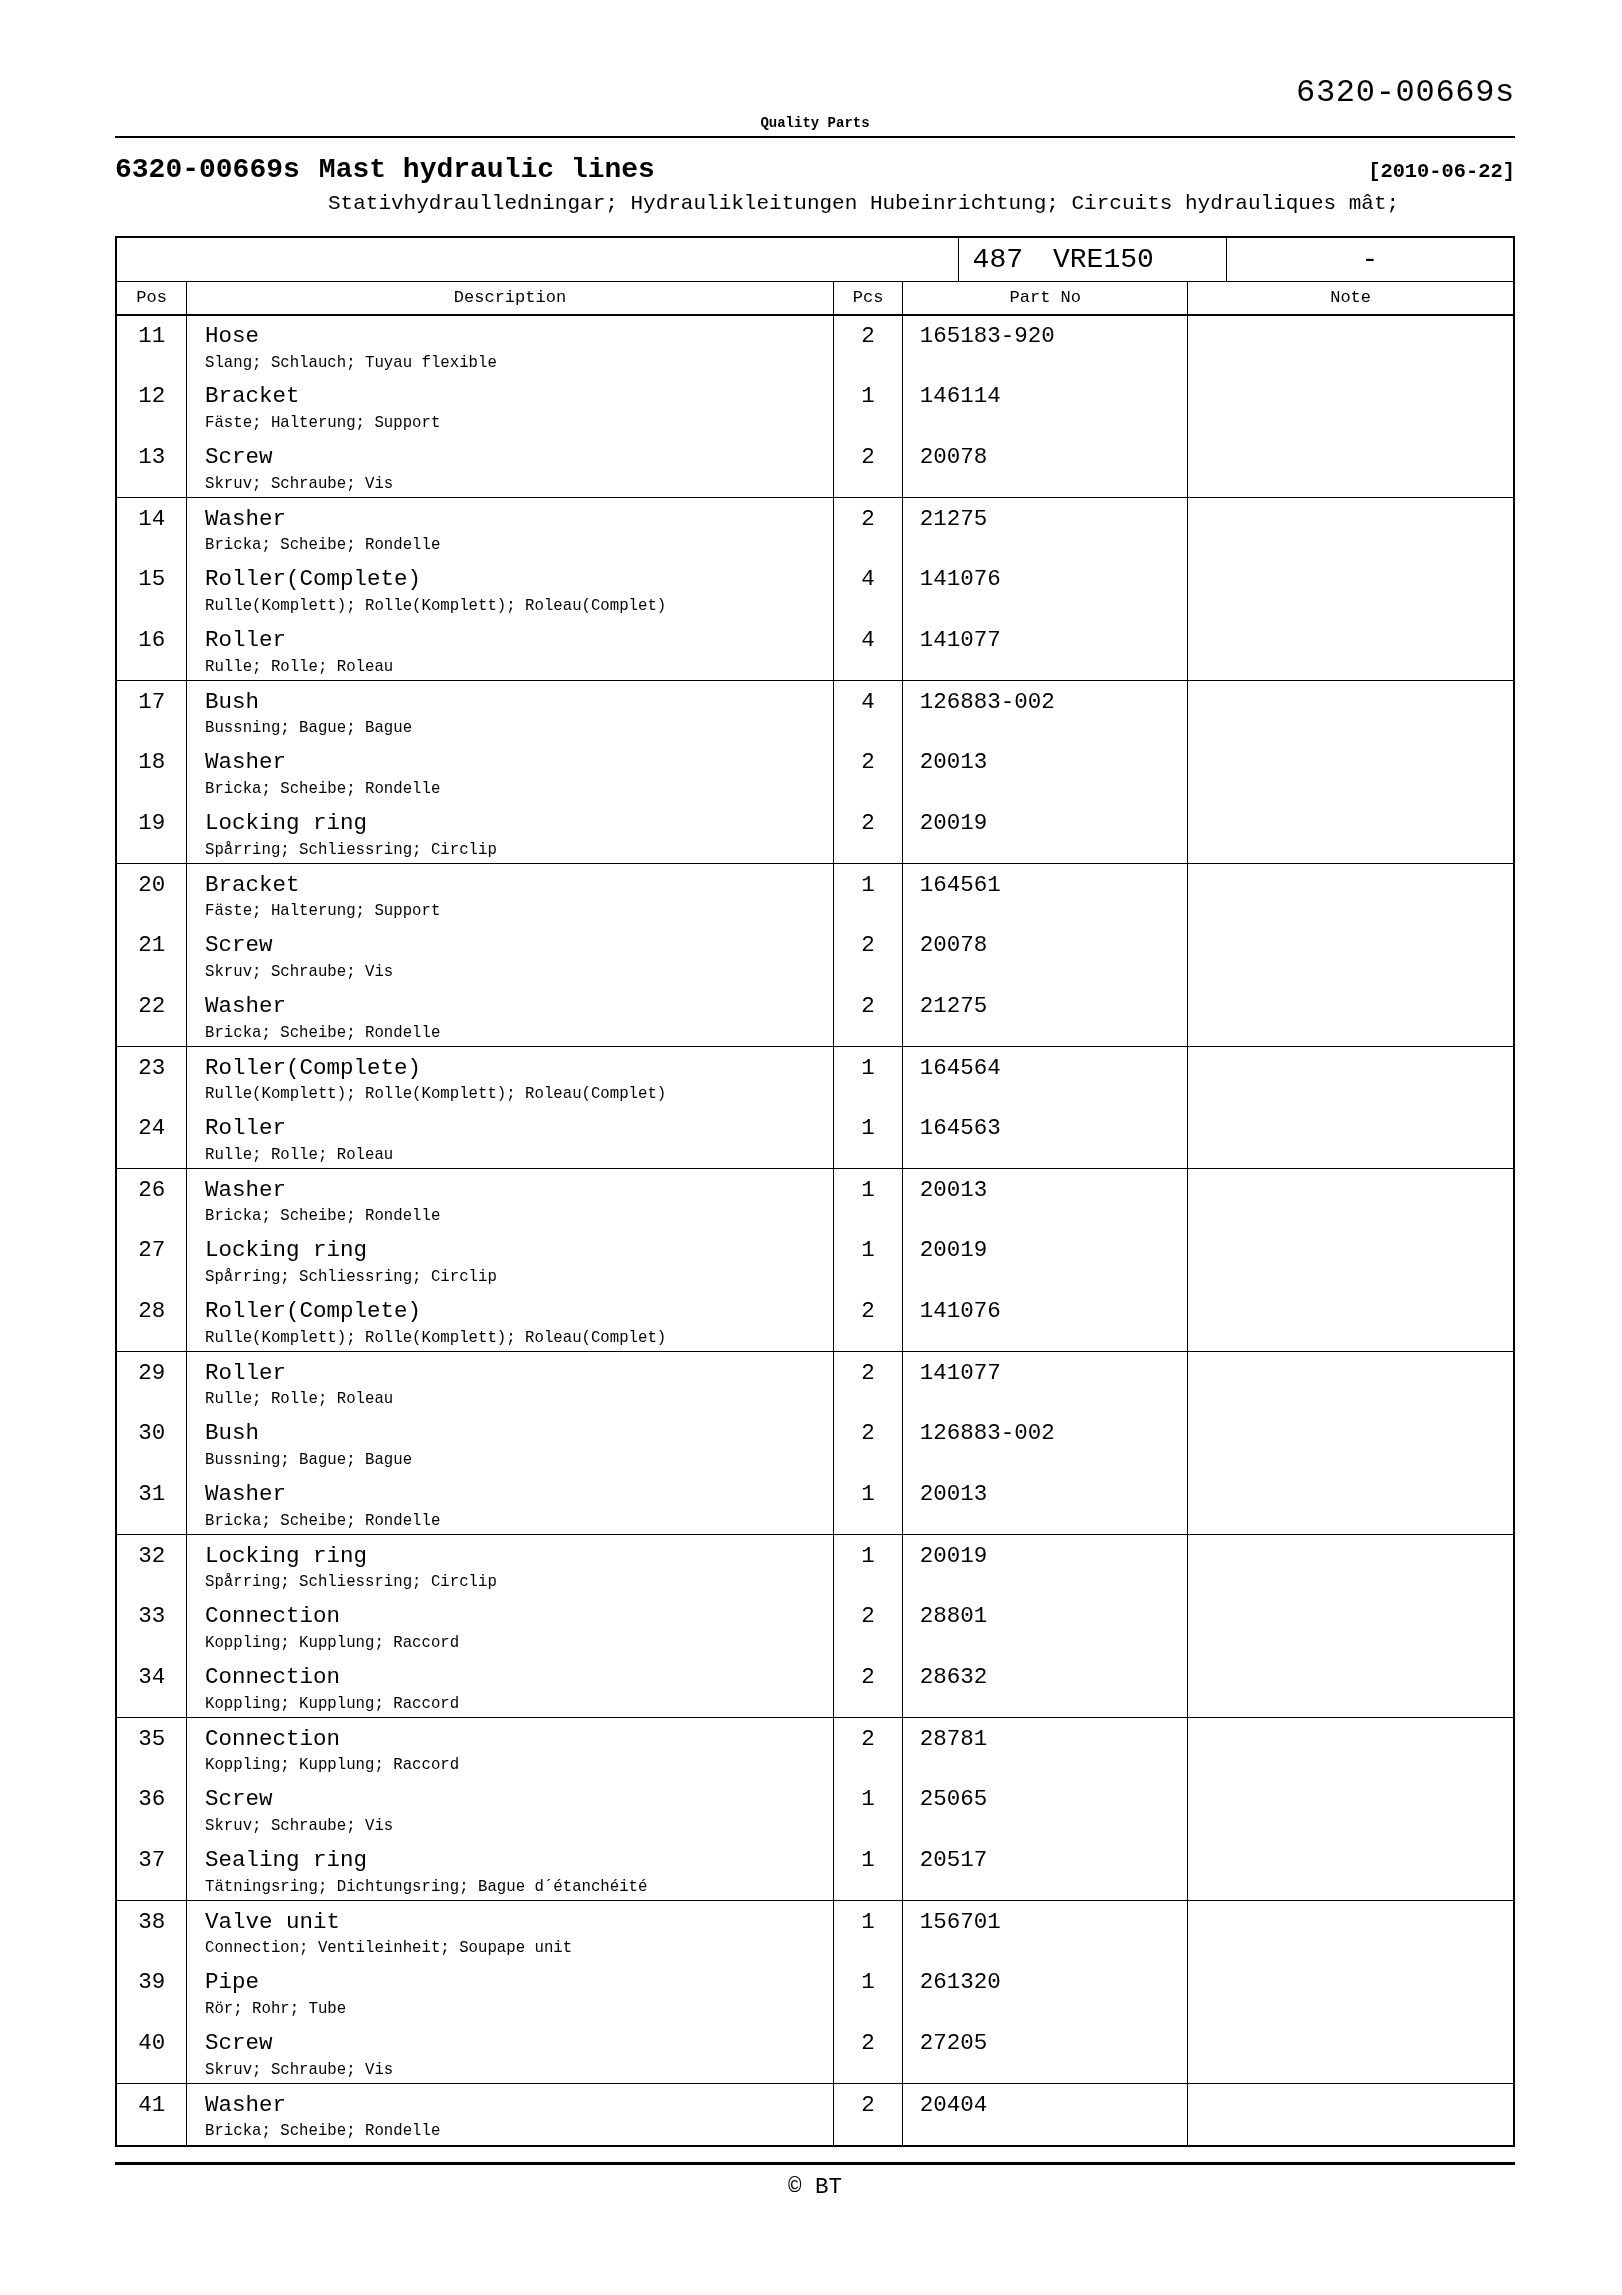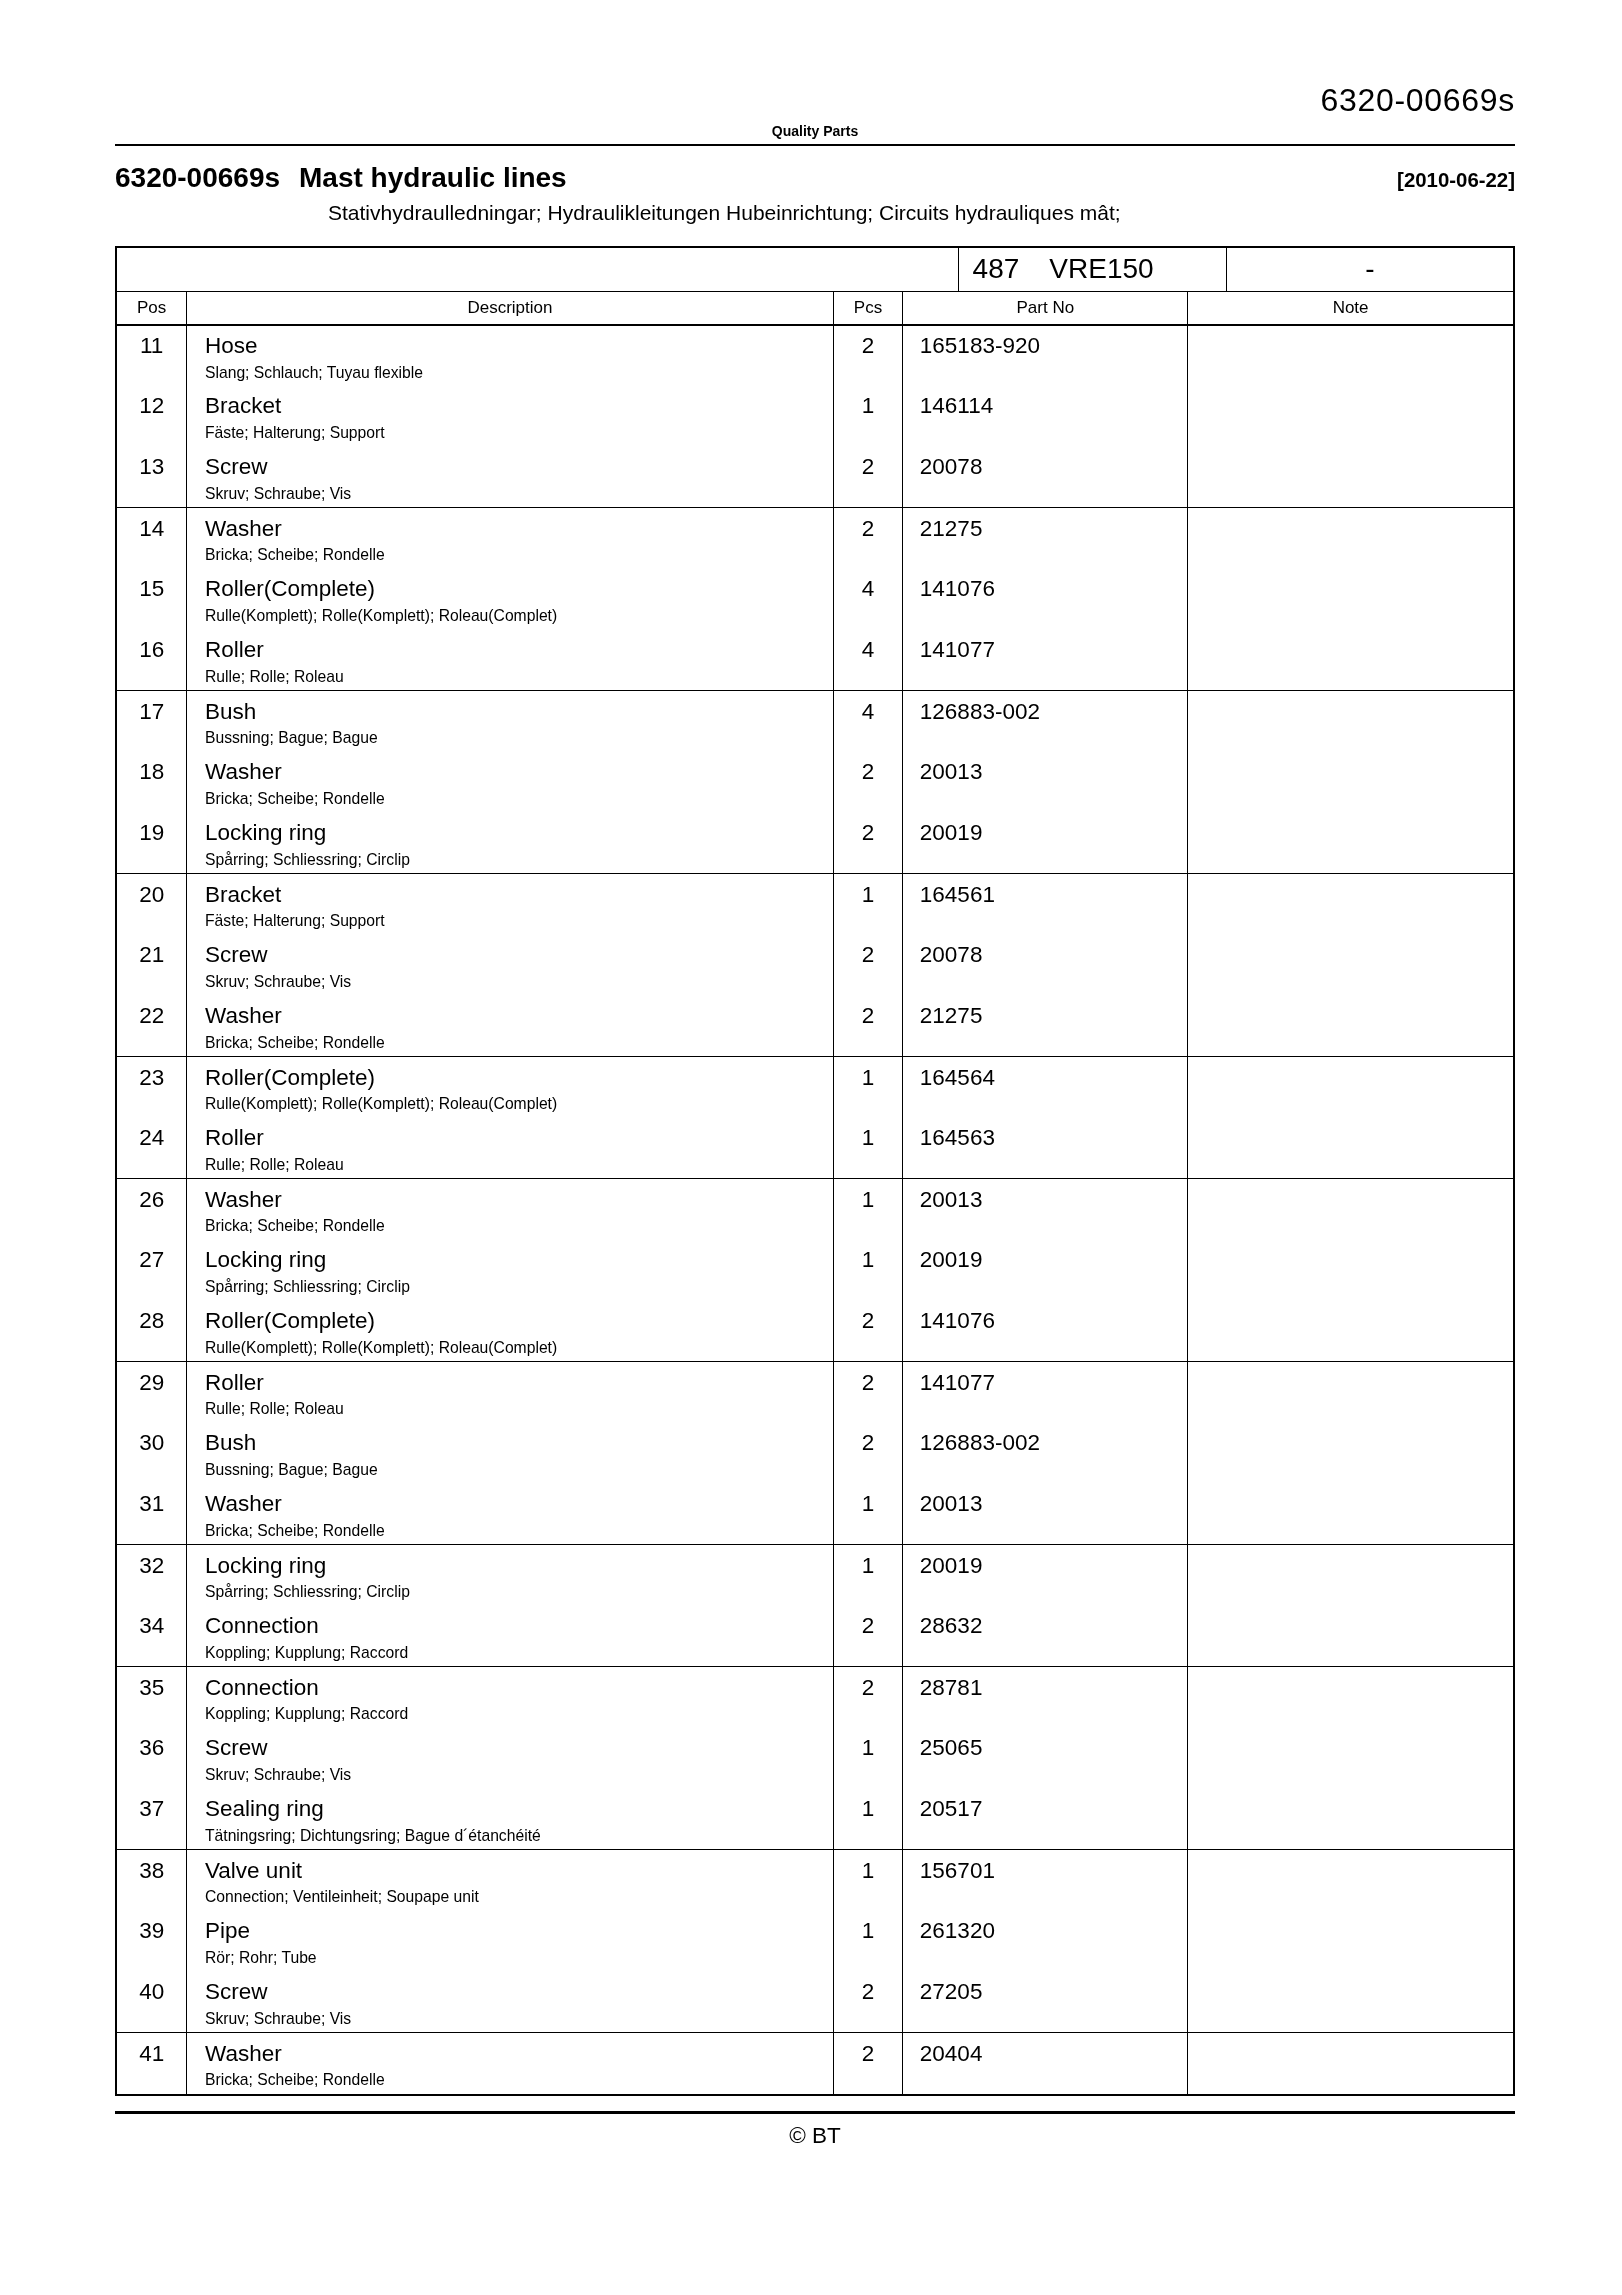--- a/index.html
+++ b/index.html
@@ -1,21 +1,21 @@
 <!DOCTYPE html>
 <html style="font-size:11px"><head>
 <meta charset="utf-8">
 <style>
   * { margin:0; padding:0; box-sizing:border-box; }
   html,body { background:#ffffff; }
   .page {
     width:1622px; height:2295px; background:#ffffff; position:relative;
     font-family:"Liberation Sans", sans-serif; color:#000; overflow:hidden;
   }
-  .content { position:absolute; left:115px; top:12px; width:1400px; }
+  .content { position:absolute; left:115px; top:4px; width:1400px;font-family:Liberation Mono, monospace; }
 
   
   .header { position:relative; height:134px; border-bottom:2px solid #000; }
   .doc-number { position:absolute; right:0; top:70px; font-size:32px; letter-spacing:0.7px; }
   .quality-parts { position:absolute; left:50%; transform:translateX(-50%); bottom:5.5px; font-size:14px; font-weight:bold; }
 
   
   .title-row { display:flex; align-items:baseline; margin-top:16.4px; }
   .title-code { font-size:28px; font-weight:bold; }
   .title-text { font-size:28px; font-weight:bold; margin-left:19px; }
@@ -301,20 +301,30 @@
               <td class="pos">32</td>
               <td class="desc">
                 <div class="name">Locking ring</div>
                 <div class="sub">Spårring; Schliessring; Circlip</div>
               </td>
               <td class="pcs">1</td>
               <td class="part">20019</td>
               <td class="note"></td>
             </tr>
             <tr>
+              <td class="pos">33</td>
+              <td class="desc">
+                <div class="name">Connection</div>
+                <div class="sub">Koppling; Kupplung; Raccord</div>
+              </td>
+              <td class="pcs">2</td>
+              <td class="part">28801</td>
+              <td class="note"></td>
+            </tr>
+            <tr>
               <td class="pos">34</td>
               <td class="desc">
                 <div class="name">Connection</div>
                 <div class="sub">Koppling; Kupplung; Raccord</div>
               </td>
               <td class="pcs">2</td>
               <td class="part">28632</td>
               <td class="note"></td>
             </tr>
             <tr class="group-start">

